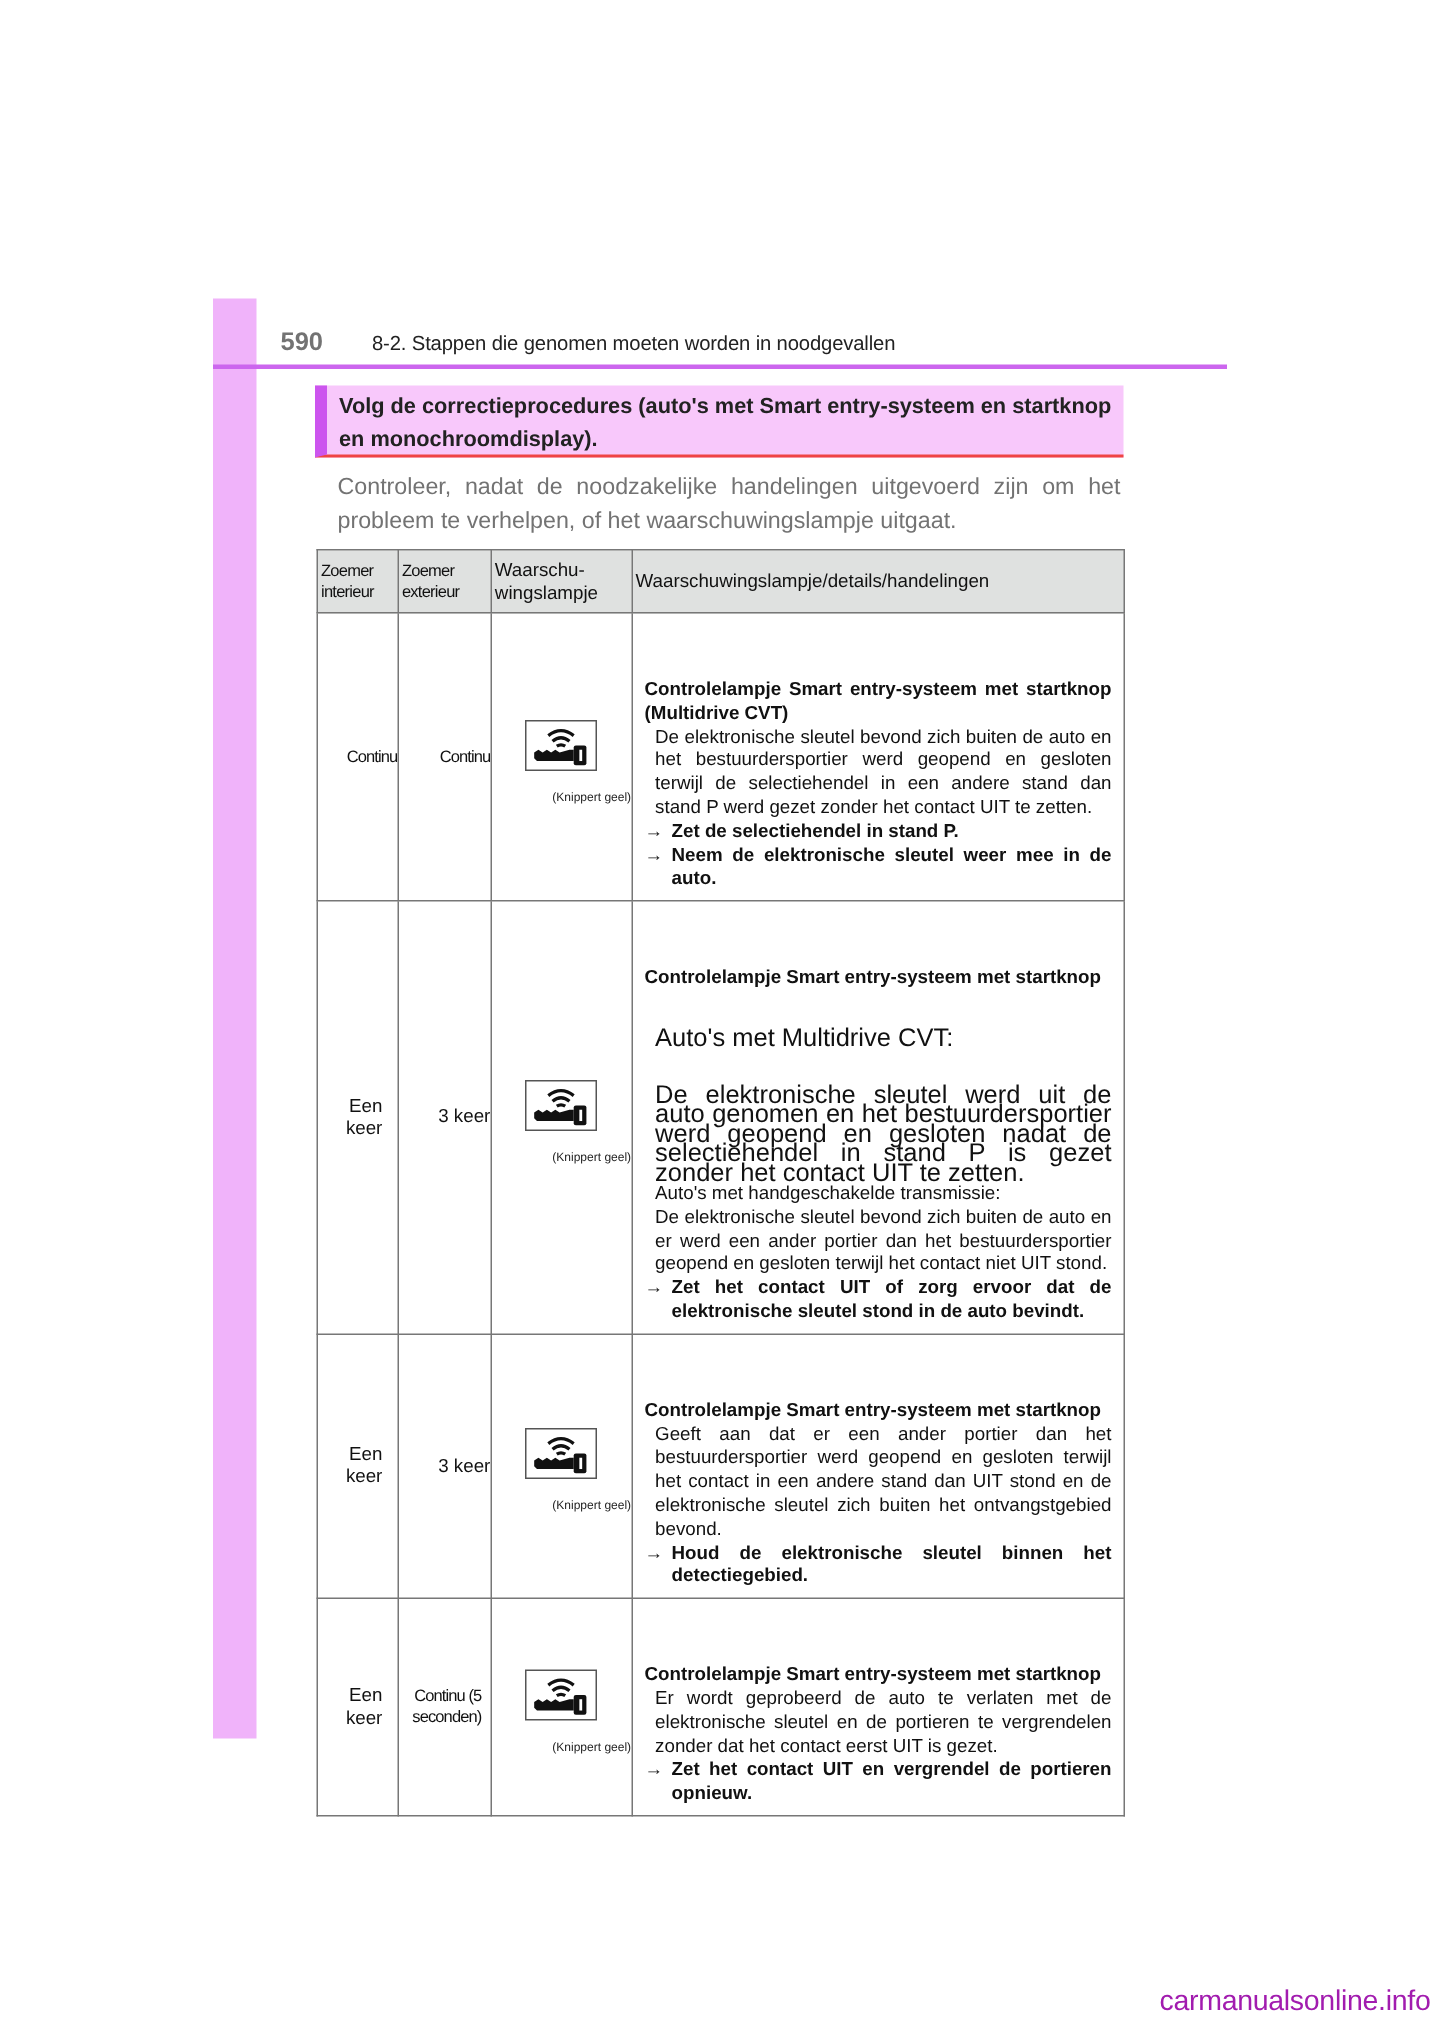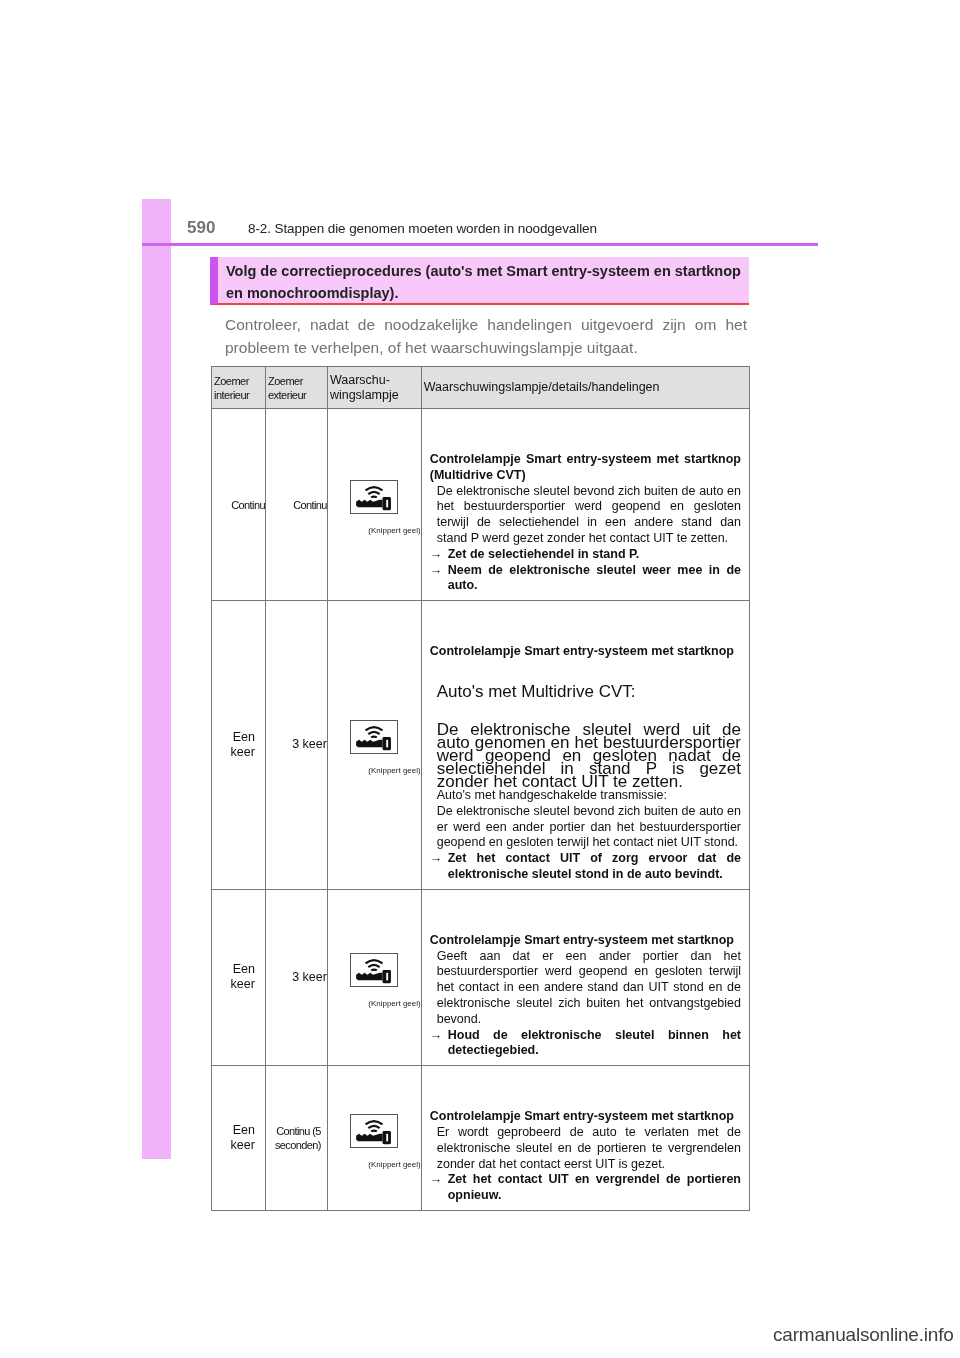--- a/index.html
+++ b/index.html
@@ -69,21 +69,21 @@
 
     td.details { padding: 3px 8px 6px 8px; font-size: 12.5px; line-height: 15.8px; color: #111; }
     .d-title { font-weight: bold; text-align: justify; text-align-last: left; margin-top: 40px; }
     .d-text { padding-left: 7px; text-align: justify; }
     .d-text.small { font-size: 17px; line-height: 13px; margin-top: 25px; }
     .d-action { font-weight: bold; padding-left: 18px; text-indent: -18px; text-align: justify; }
     .d-action .arrow { display: inline-block; width: 18px; text-indent: 0; font-weight: normal; }
 
     .watermark {
       position: absolute; left: 773px; top: 1324px;
-      font-size: 19px; color: #404040; letter-spacing: -0.2px;
+      font-size: 19px; color: #a21caf; letter-spacing: -0.2px;
     }
   </style>
 </head>
 <body>
 
 <div class="side-tab"></div>
 <div class="page-num">590</div>
 <div class="running-head">8-2. Stappen die genomen moeten worden in noodgevallen</div>
 <div class="head-rule"></div>
 

